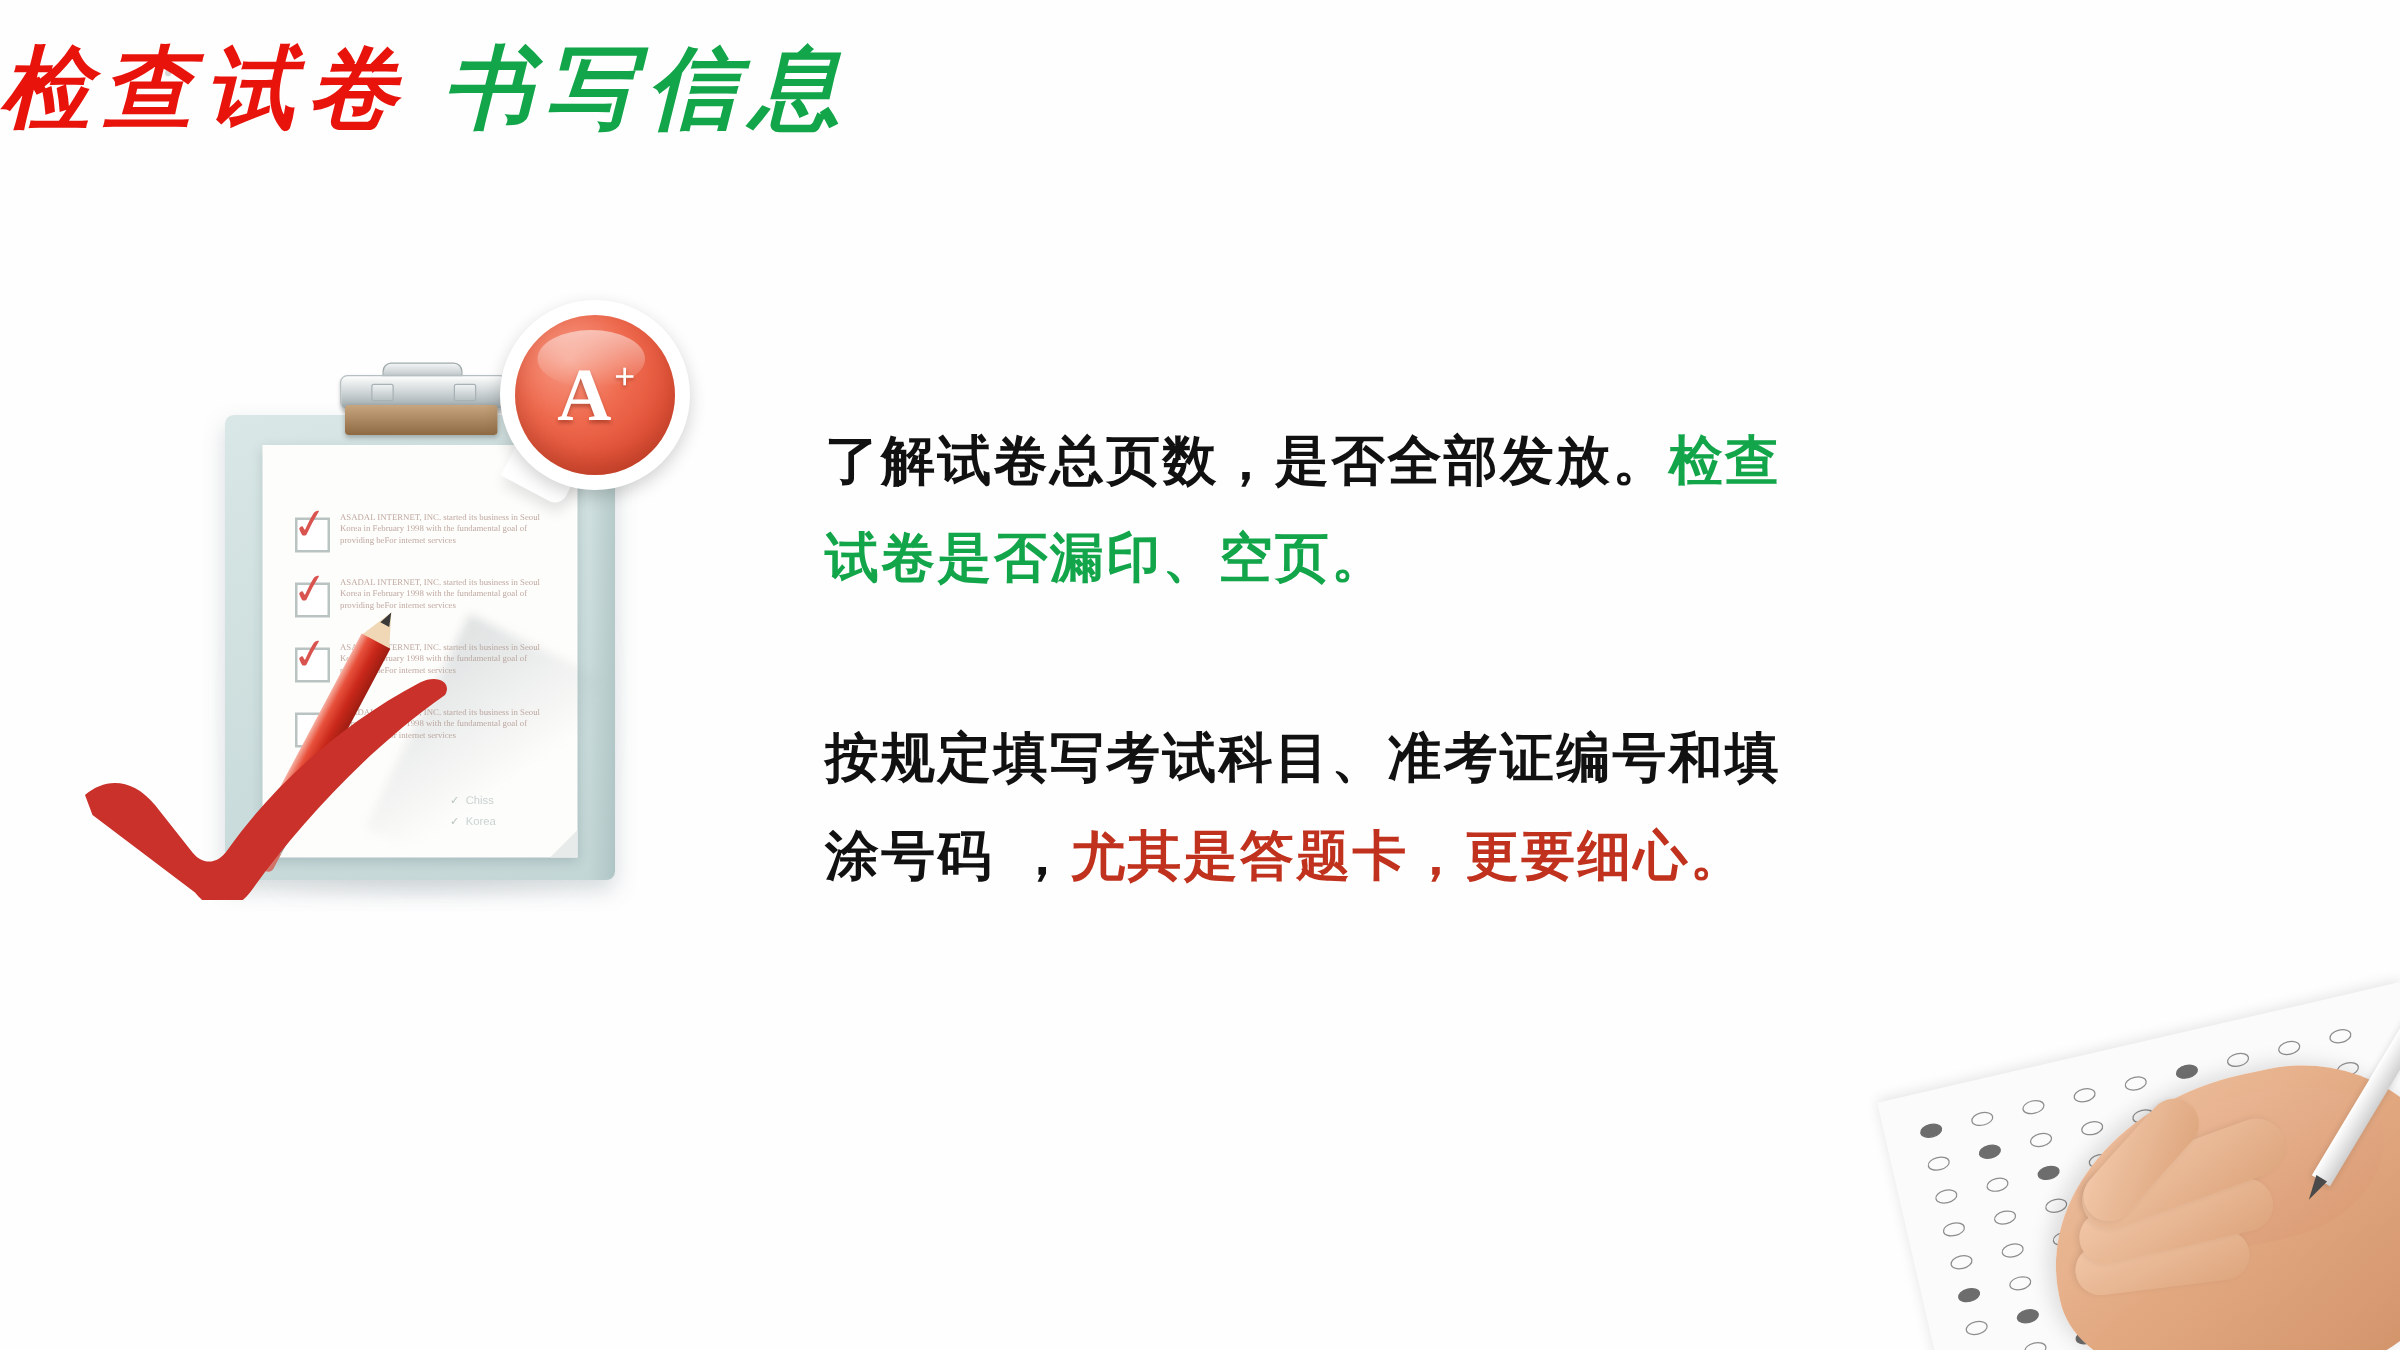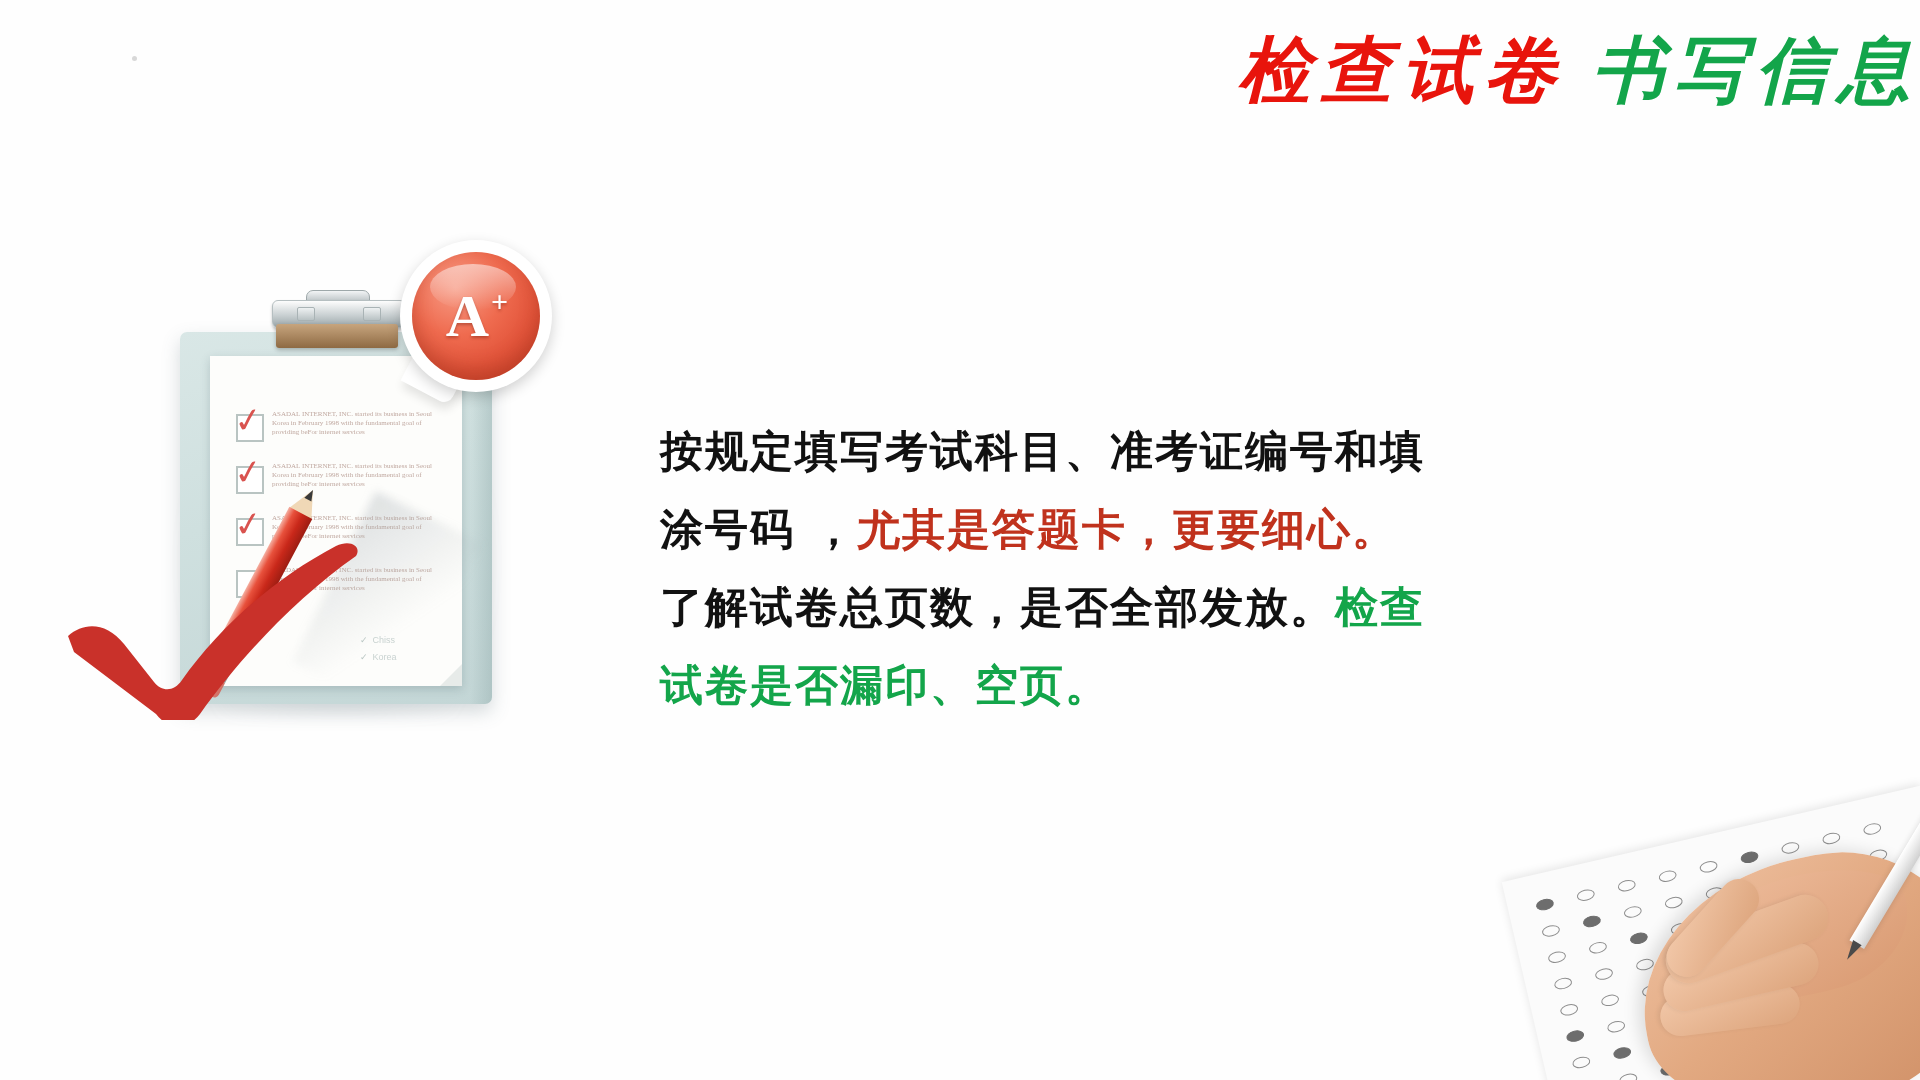--- a/index.html
+++ b/index.html
@@ -9,21 +9,21 @@
     font-family:"Liberation Serif","DejaVu Serif",serif;
     overflow:hidden;
     position:relative;
   }
   .slide{position:absolute;inset:0;background:#fefefe;}
 
   
   .title-wrap{
     position:absolute;
     top:28px;left:0;width:1920px;
-    text-align:right;
+    text-align:left;
     white-space:nowrap;
   }
   .title-seg{
     font-family:"DejaVu Serif","Liberation Serif",serif;
     font-size:72px;
     font-weight:700;
     letter-spacing:10px;
     font-style:italic;
     line-height:1.18;
     vertical-align:middle;
@@ -370,28 +370,28 @@
       <div class="gloss"></div>
       <div class="grade">
           <span>A</span>
           <sup>+</sup>
         </div>
     </div>
   </div>
 
   <div class="body-text">
 
+    <p class="para first">
+      <span class="c-black">了解试卷总页数，是否全部发放。</span><span class="c-green">检查</span><br>
+      <span class="c-green">试卷是否漏印、空页。</span>
+    </p>
+
     <p class="para second">
       <span class="c-black">按规定填写考试科目、准考证编号和填</span><br>
       <span class="c-black">涂号码 ，</span><span class="c-red">尤其是答题卡，更要细心。</span>
-    </p>
-
-    <p class="para first">
-      <span class="c-black">了解试卷总页数，是否全部发放。</span><span class="c-green">检查</span><br>
-      <span class="c-green">试卷是否漏印、空页。</span>
     </p>
 
   </div>
 
   <div class="hand-area">
     <div class="sheet" id="answer-sheet">
         <div class="bub f" style="left: 28px; top: 26px;"></div>
         <div class="bub" style="left: 70px; top: 26px;"></div>
         <div class="bub" style="left: 112px; top: 26px;"></div>
         <div class="bub" style="left: 154px; top: 26px;"></div>

